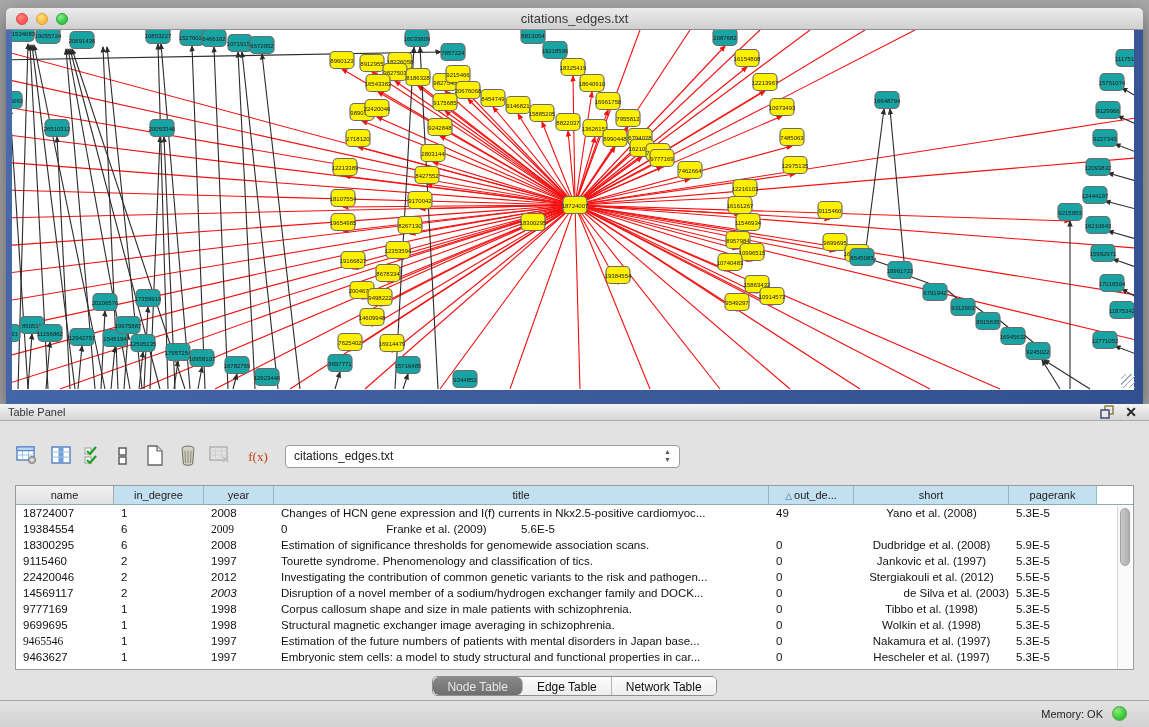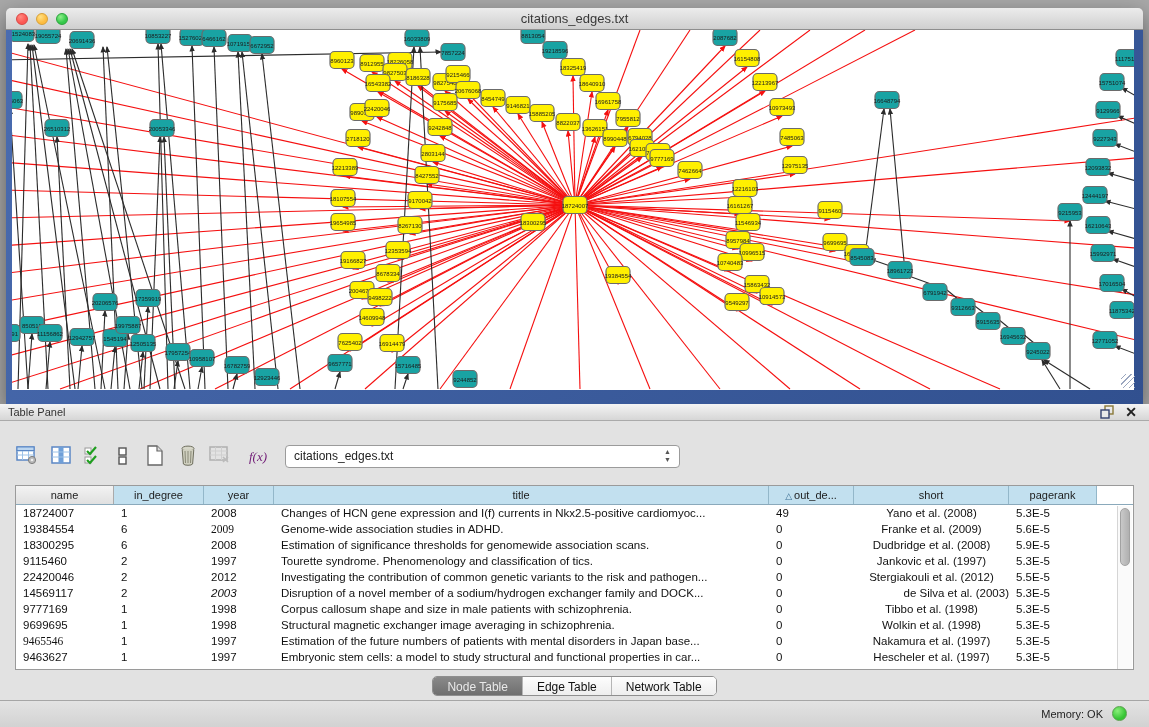--- a/index.html
+++ b/index.html
@@ -27,21 +27,21 @@
   
   #table-panel { left:0; top:404px; width:1149px; height:296px; background:#e2e2e2; }
   #panel-header { left:0; top:0; width:100%; height:17px;
     background:linear-gradient(#f4f4f4,#d6d6d6); border-bottom:1px solid #aaa; }
   #panel-title { left:8px; top:2px; font-size:11px; color:#333; }
   #float-btn { right:34px; top:1px; width:15px; height:14px; cursor:pointer; }
   #close-btn { right:12px; top:0px; font-size:14px; font-weight:bold; color:#222; cursor:pointer; }
 
   #toolbar { left:14px; top:40px; height:30px; }
   .tb { position:absolute; top:0; width:26px; height:26px; border:none; background:none; cursor:pointer; }
-  #fx-btn { font-size:13px; font-style:italic; font-family:"Liberation Serif",serif; color:#701a75; }
+  #fx-btn { font-size:13px; font-family:"Liberation Serif",serif; color:#c2410c; }
   #net-select { left:271px; top:1px; width:395px; height:23px; background:#fff;
     border:1px solid #9b9b9b; border-radius:4px; font-size:12px; color:#222;
     padding:3px 8px; cursor:pointer; }
   #net-select .stepper { position:absolute; right:8px; top:2px; font-size:7px; line-height:8px;
     color:#555; text-align:center; }
 
   #table-wrap { left:15px; top:81px; width:1119px; height:185px; background:#fff;
     border:1px solid #9a9a9a; overflow:hidden; }
   #thead { display:flex; height:19px; border-bottom:1px solid #8aa9bb; background:#c2e0ef; }
   .th { font-size:11px; color:#1c1c1c; text-align:center; line-height:19px;
@@ -55,21 +55,21 @@
     background:#fafafa; border-left:1px solid #d5d5d5; }
   #vthumb { position:absolute; left:2px; top:2px; width:10px; height:58px;
     background:linear-gradient(90deg,#c9c9c9,#b0b0b0); border-radius:6px; border:1px solid #a2a2a2; }
 
   #tabs { left:0; top:272px; width:100%; height:21px; text-align:center; }
   #tabbar { display:inline-flex; border:1px solid #8f8f8f; border-radius:5px; overflow:hidden;
     background:#fff; height:20px; }
   .tab { font-size:12px; padding:2px 14px; line-height:16px; background:linear-gradient(#fdfdfd,#eee);
     color:#111; border-right:1px solid #b5b5b5; cursor:pointer; }
   .tab:last-child { border-right:none; }
-  .tab.active { background:linear-gradient(#8a8a8a,#6f6f6f); color:#e9e9e9; }
+  .tab.active { background:linear-gradient(#8a8a8a,#6f6f6f); color:#e9e9e9;border-radius:6px; }
 
   #statusbar { left:0; top:700px; width:1149px; height:27px; background:linear-gradient(#e3e3e3,#d2d2d2);
     border-top:1px solid #a6a6a6; }
   #mem-label { right:46px; top:7px; font-size:11px; color:#222; }
   #mem-dot { right:22px; top:5px; width:15px; height:15px; border-radius:50%;
     background:radial-gradient(circle at 35% 30%, #8aef7a, #35c534 65%); border:1px solid #57a14c; }
 
   svg text { font-family:"Liberation Sans", sans-serif; }
 </style>
 </head>
@@ -812,21 +812,20 @@
           <div class="td" style="width: 70px;">2008</div>
           <div class="td" style="width: 495px;">Changes of HCN gene expression and I(f) currents in Nkx2.5-positive cardiomyoc...</div>
           <div class="td" style="width: 85px;">49</div>
           <div class="td" style="width: 155px; text-align: center; padding-left: 0px;">Yano et al. (2008)</div>
           <div class="td" style="width: 88px;">5.3E-5</div>
         </div>
         <div class="tr">
           <div class="td" style="width: 98px;">19384554</div>
           <div class="td" style="width: 90px;">6</div>
           <div class="td" style="width: 70px; font-family: Liberation Serif, serif;">2009</div>
-          <div class="td" style="width: 495px;">Genome-wide association studies in ADHD.</div>
           <div class="td" style="width: 85px;">0</div>
           <div class="td" style="width: 155px; text-align: center; padding-left: 0px;">Franke et al. (2009)</div>
           <div class="td" style="width: 88px;">5.6E-5</div>
         </div>
         <div class="tr">
           <div class="td" style="width: 98px;">18300295</div>
           <div class="td" style="width: 90px;">6</div>
           <div class="td" style="width: 70px;">2008</div>
           <div class="td" style="width: 495px;">Estimation of significance thresholds for genomewide association scans.</div>
           <div class="td" style="width: 85px;">0</div>

